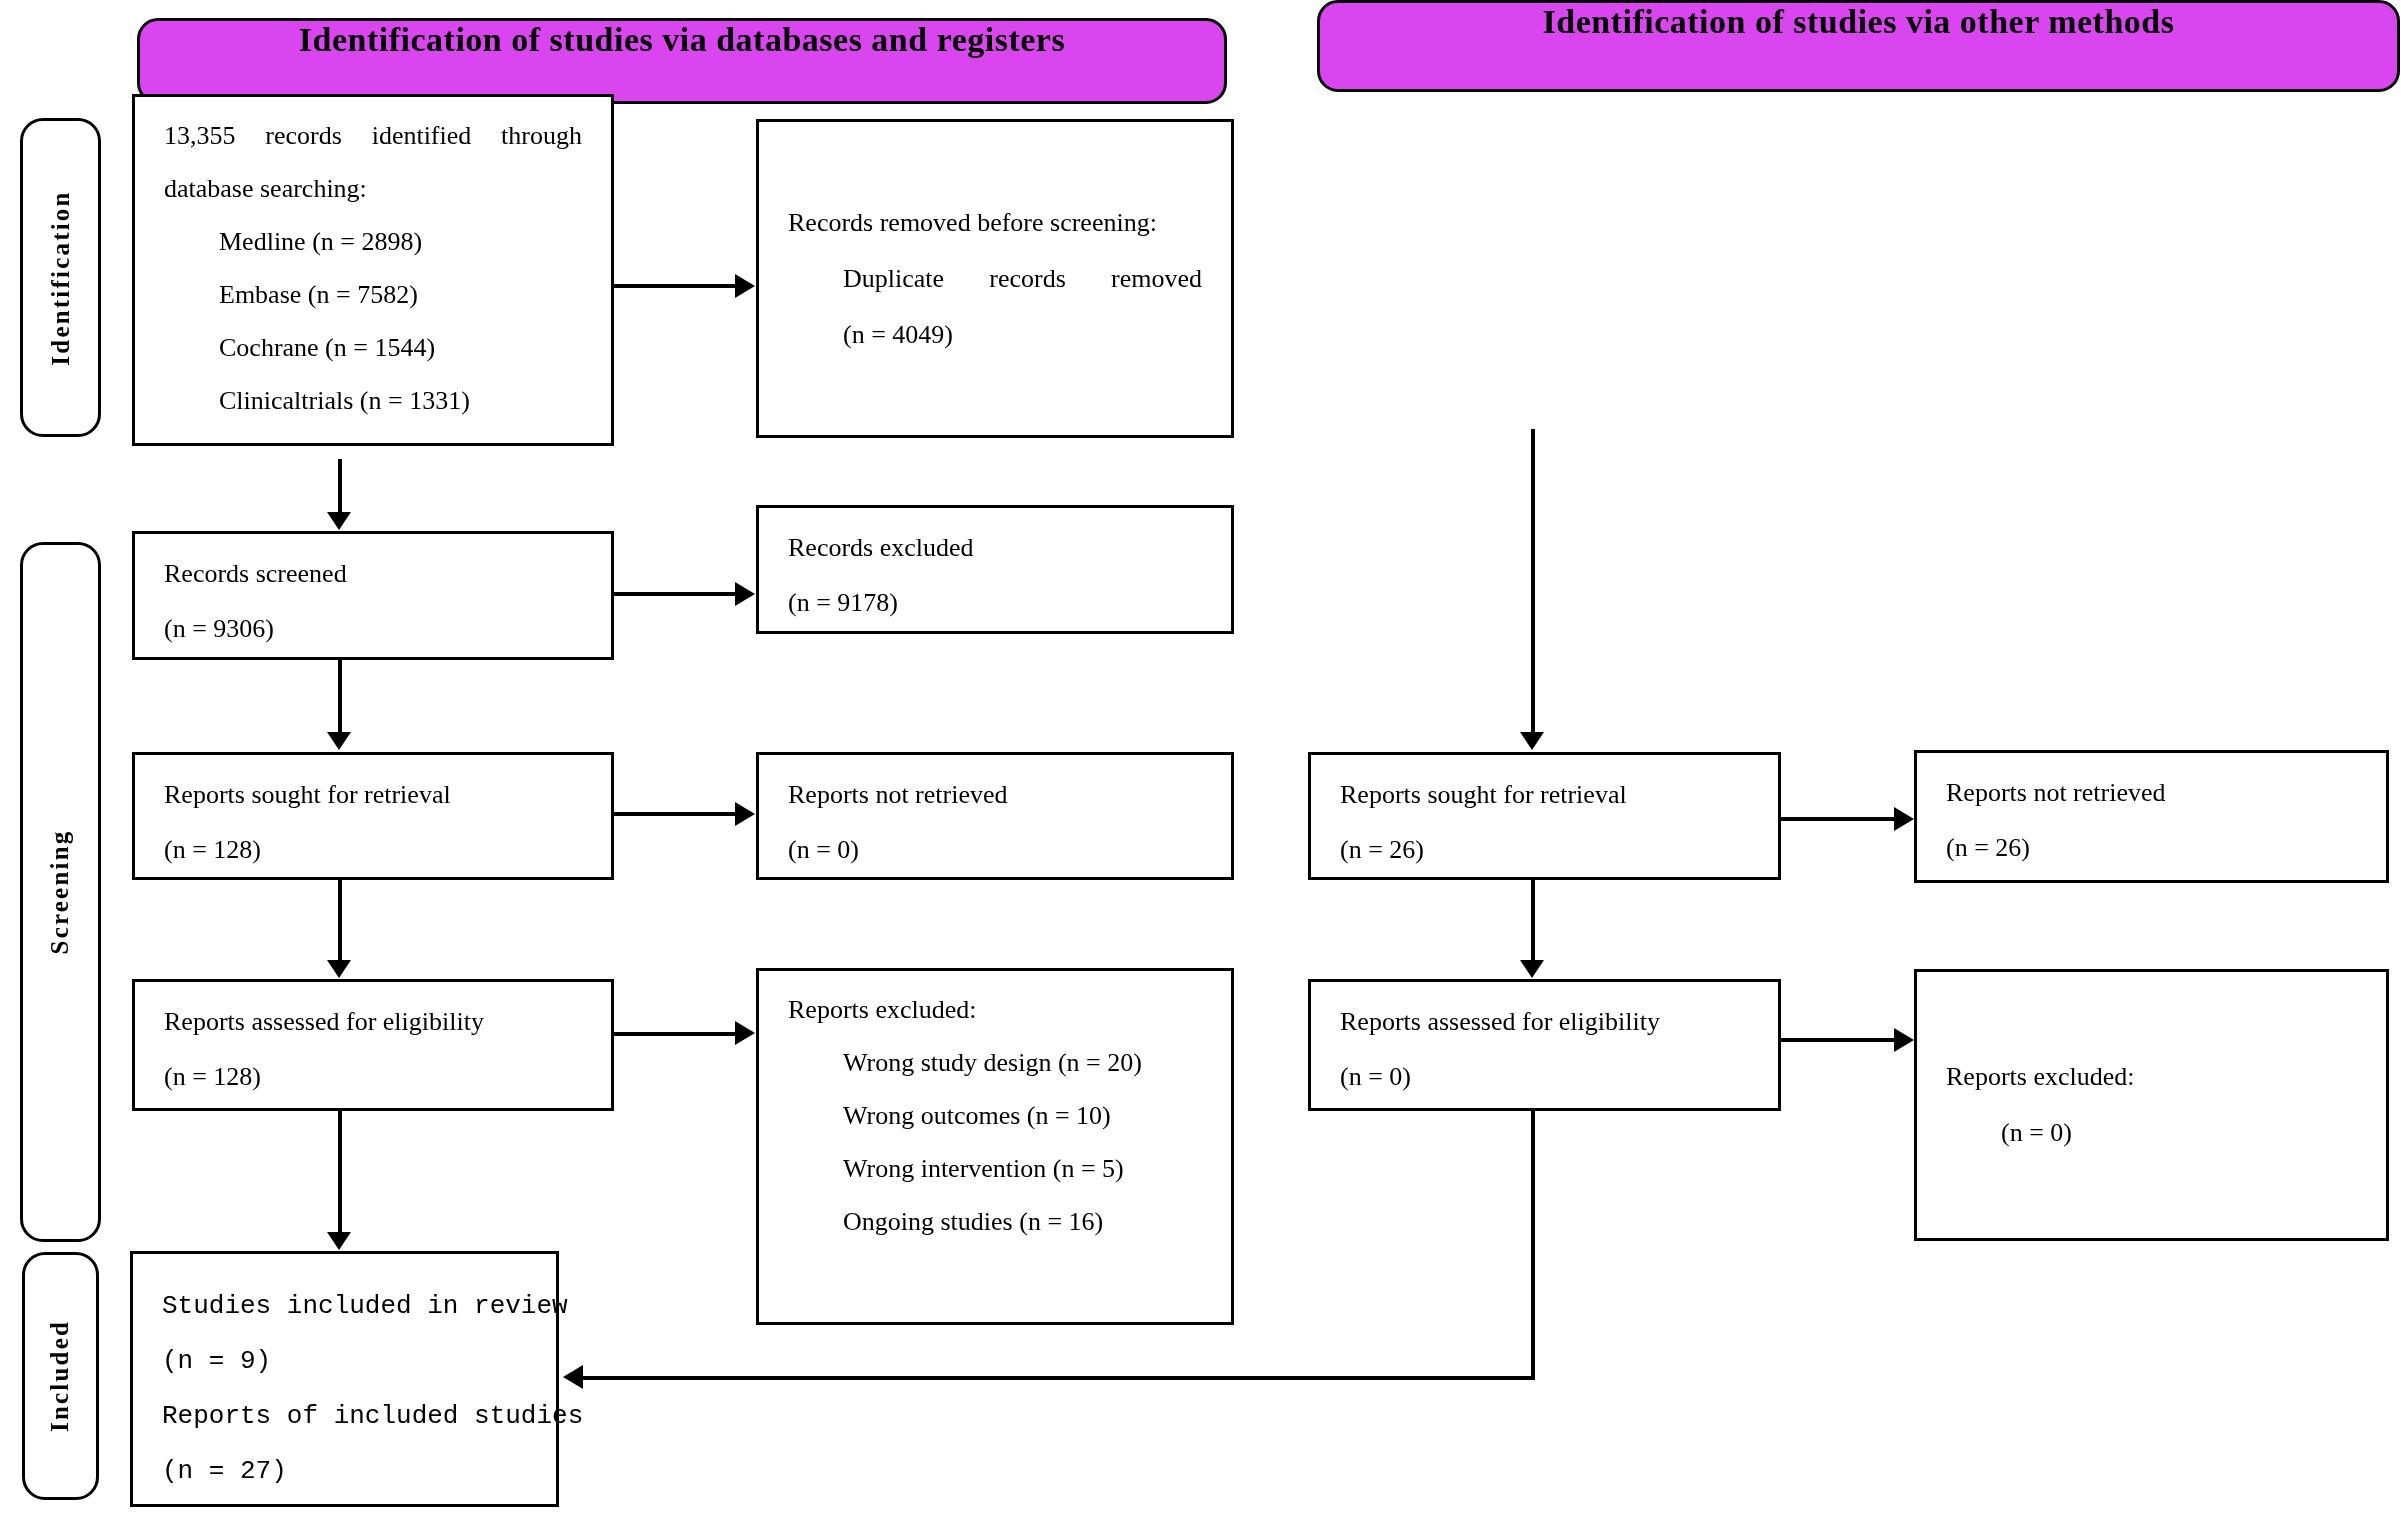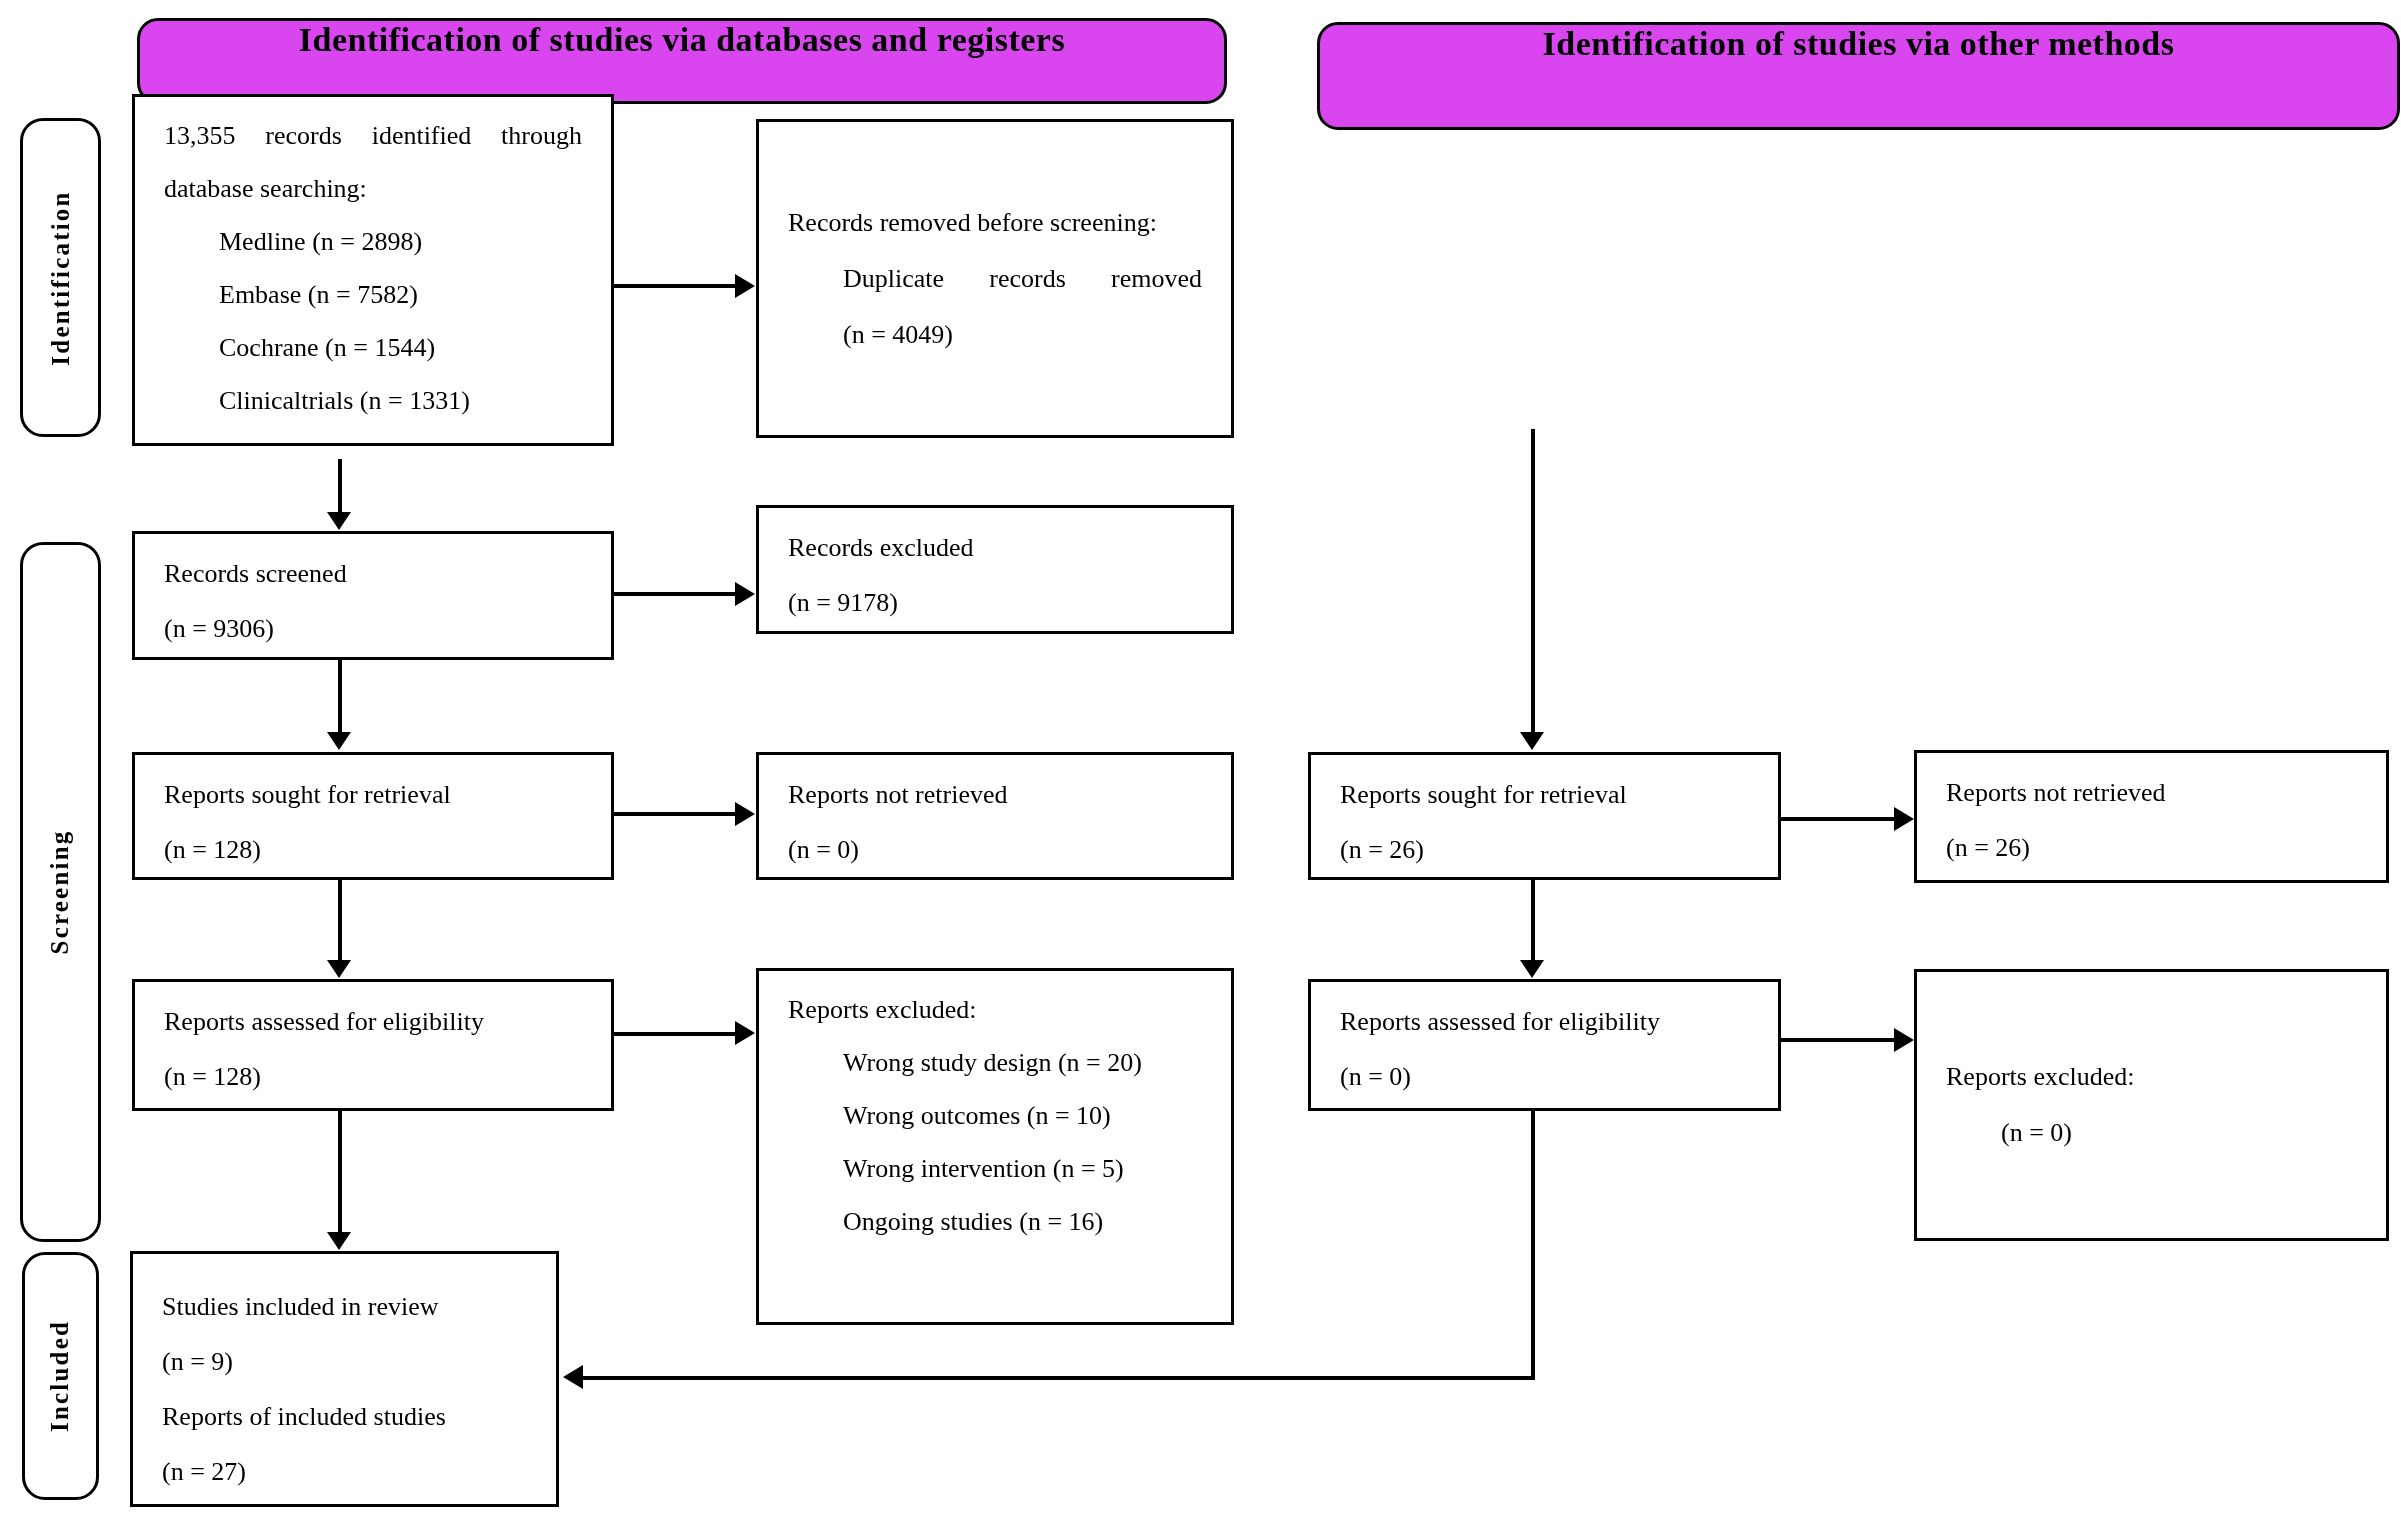--- a/index.html
+++ b/index.html
@@ -38,21 +38,21 @@
     position:absolute;
     border:3.8px solid #000;
     background:#fff;
     box-sizing:border-box;
     font-size:26px;
     padding:15.4px 29px;
     line-height:56px;
   }
   .box.two{line-height:55px;padding-top:12px;}
   .box.six{line-height:53px;padding-top:12px;}
-  .box.four{line-height:55px;padding-top:25px;}
+  .box.four{line-height:55px;padding-top:25px;font-family:Liberation Mono, monospace;}
   .box.center{display:flex;flex-direction:column;justify-content:center;padding-top:0;padding-bottom:0;}
   .ln{white-space:nowrap;}
   .indent{padding-left:55px;}
   .just{text-align:justify;text-align-last:justify;white-space:normal;}
   
   .vl{position:absolute;width:3.8px;background:#000;}
   .hl{position:absolute;height:3.8px;background:#000;}
   .tri-down{position:absolute;width:0;height:0;
     border-left:12px solid transparent;border-right:12px solid transparent;
     border-top:18.7px solid #000;}
@@ -64,21 +64,21 @@
     border-right:20px solid #000;}
 </style>
 </head>
 <body>
 
 <div id="canvas">
 
   <div class="hdr" style="left:137px;top:18px;width:1090px;height:86px">
     <span>Identification of studies via databases and registers</span>
   </div>
-  <div class="hdr" style="left:1317px;top:22px;width:1083px;height:108px">
+  <div class="hdr" style="left:1317px;top:0;width:1083px;height:92px">
     <span>Identification of studies via other methods</span>
   </div>
 
   <div class="side" style="left:20px;top:118px;width:81px;height:319px">
     <span class="rot">Identification</span>
   </div>
   <div class="side" style="left:20px;top:542px;width:81px;height:700px">
     <span class="rot">Screening</span>
   </div>
   <div class="side" style="left:22px;top:1252px;width:77px;height:248px">

